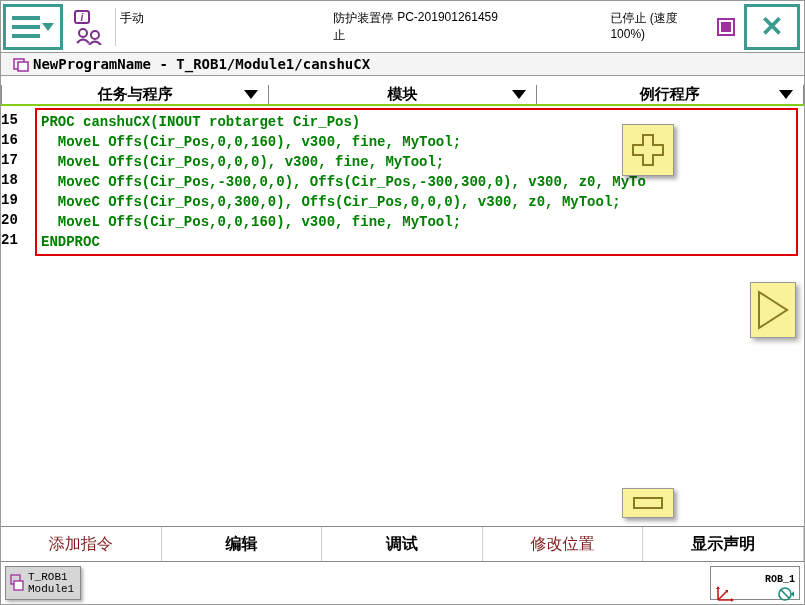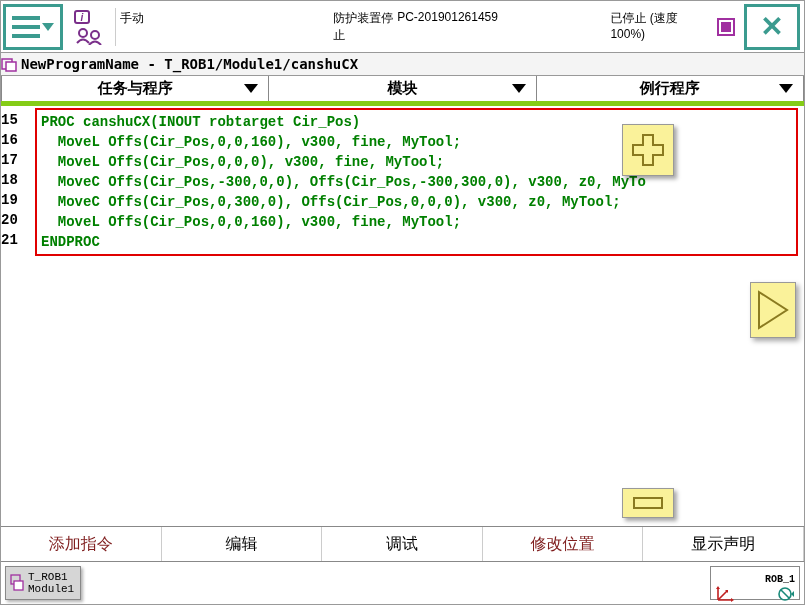--- a/index.html
+++ b/index.html
@@ -93,32 +93,33 @@
       margin-right: 2px;
     }
     .close-x {
       font-size: 28px;
       color: #3b9b8f;
       font-weight: bold;
     }
     .breadcrumb-bar {
       background: #f4f4f4;
       border-bottom: 1px solid #999;
-      padding: 3px 0;
+      padding: 3px 12px;
       display: flex;
       align-items: center;
       gap: 4px;
       font-family: "SimSun", monospace;
       font-size: 14px;
       font-weight: bold;
     }
     .tabbar {
       display: flex;
-      border-bottom: 5px solid #84cc16;
+      border-bottom: 2px solid #84cc16;
       height: 30px;
+      align-items: flex-end;
     }
     .tab {
       flex: 1;
       display: flex;
       align-items: center;
       justify-content: center;
       border-right: 1px solid #888;
       background: #fff;
       cursor: pointer;
       position: relative;
@@ -190,21 +191,21 @@
       height: 36px;
     }
     .toolbtn {
       flex: 1;
       display: flex;
       align-items: center;
       justify-content: center;
       font-size: 16px;
       cursor: pointer;
       border-right: 1px solid #ccc;
-      font-weight: normal;
+      font-weight: bold;
     }
     .toolbtn.disabled { color: #7f1d1d; font-weight: normal; }
     .statusbar {
       display: flex;
       height: 42px;
       padding: 4px;
       gap: 8px;
       align-items: stretch;
     }
     .task-chip {

